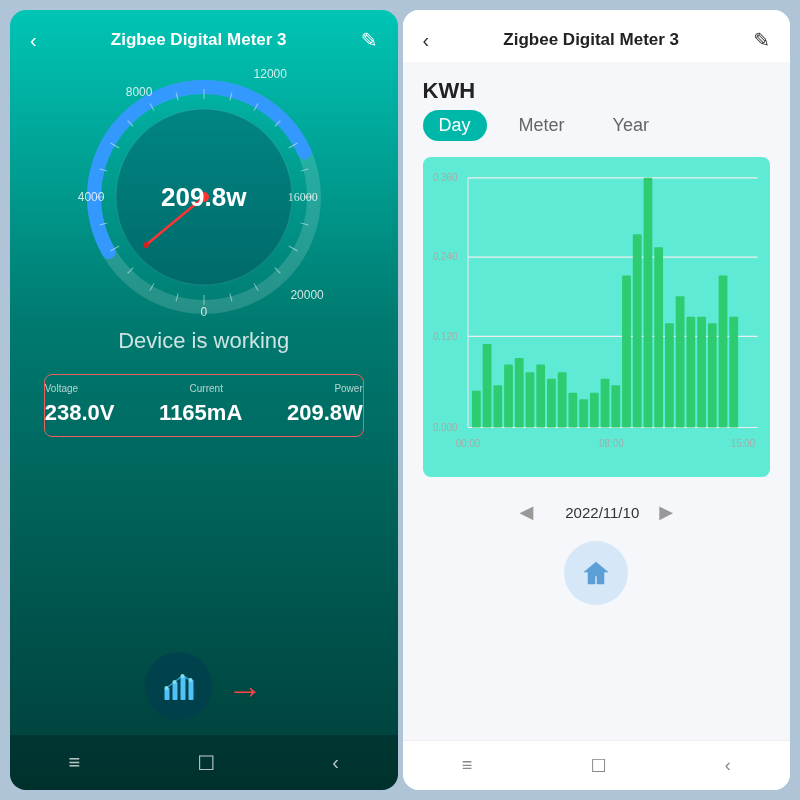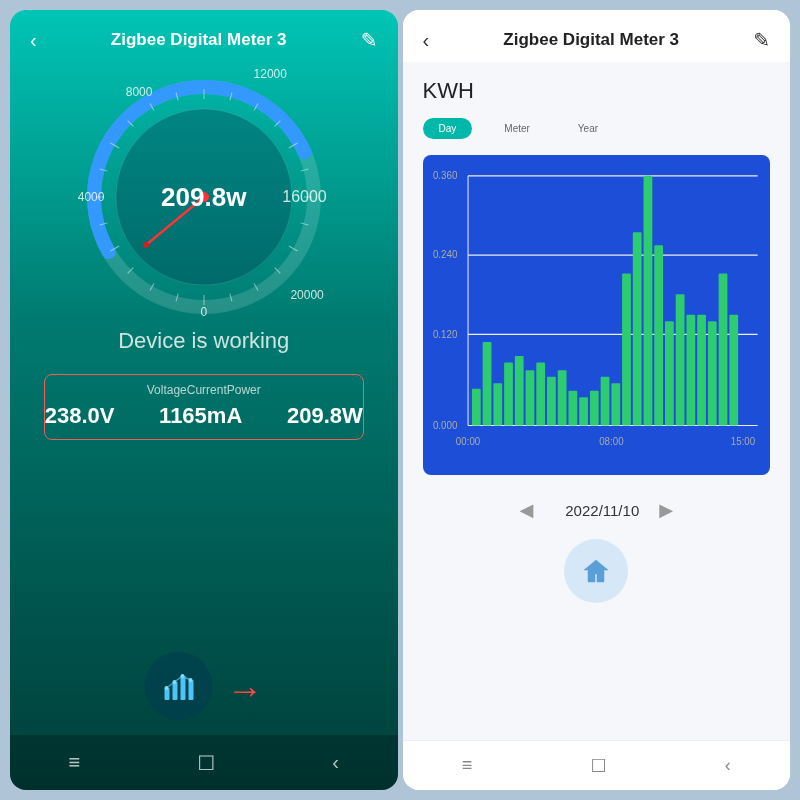--- a/index.html
+++ b/index.html
@@ -69,43 +69,43 @@
       font-weight: 700;
       text-align: center;
       white-space: nowrap;
     }
 
     
     .scale-0   { bottom: 8px; left: 50%; transform: translateX(-50%); color: rgba(255,255,255,0.8); font-size: 12px; position: absolute; }
     .scale-4000 { left: 4px; top: 50%; transform: translateY(-50%); color: rgba(255,255,255,0.8); font-size: 12px; position: absolute; }
     .scale-8000 { top: 18px; left: 20%; color: rgba(255,255,255,0.8); font-size: 12px; position: absolute; }
     .scale-12000 { top: 0; right: 18%; color: rgba(255,255,255,0.8); font-size: 12px; position: absolute; }
-    .scale-16000 { right: 7px; top: 50%; transform: translateY(-50%); color: rgba(255,255,255,0.8); font-size: 16px; position: absolute; }
+    .scale-16000 { right: 16px; top: 50%; transform: translateY(-50%); color: rgba(255,255,255,0.8); font-size: 12px; position: absolute; font-family: Liberation Serif, serif; }
 
     .device-status {
       color: rgba(255,255,255,0.8);
       font-size: 22px;
       margin-top: 1px;
       font-weight: 300;
     }
 
     
     .metrics-box {
       border: 1.5px solid #e86060;
       border-radius: 8px;
       width: 320px;
       margin-top: 20px;
       padding: 8px 0 10px;
     }
 
     .metrics-headers {
       display: flex;
-      justify-content: center;
+      justify-content: space-between;
       color: rgba(255,255,255,0.7);
-      font-size: 12px;
+      font-size: 10px;
       padding-bottom: 6px;
     }
 
     .metrics-values {
       display: flex;
       justify-content: space-between;
       color: white;
       font-size: 22px;
       font-weight: 700;
     }
@@ -182,52 +182,52 @@
     }
 
     .right-content {
       flex: 1;
       padding: 16px 20px;
       overflow: hidden;
     }
 
     .kwh-title {
       font-size: 22px;
-      font-weight: 400;
+      font-weight: 700;
       color: #222;
-      margin-bottom: 14px;
+      margin-bottom: 6px;
     }
 
     
     .tabs-row {
       display: flex;
       align-items: center;
       gap: 16px;
       margin-bottom: 16px;
     }
 
     .tab-btn {
       padding: 5px 16px;
       border-radius: 20px;
-      font-size: 10px;
+      font-size: 18px;
       font-weight: 500;
       cursor: pointer;
       border: none;
       background: transparent;
       color: #666;
     }
 
     .tab-btn.active {
       background: #00b8a9;
       color: white;
     }
 
     
     .chart-area {
-      background: #1d4ed8;
+      background: #5eead4;
       border-radius: 8px;
       padding: 10px 8px 6px;
       height: 320px;
       position: relative;
     }
 
     .chart-svg {
       width: 100%;
       height: 100%;
     }

